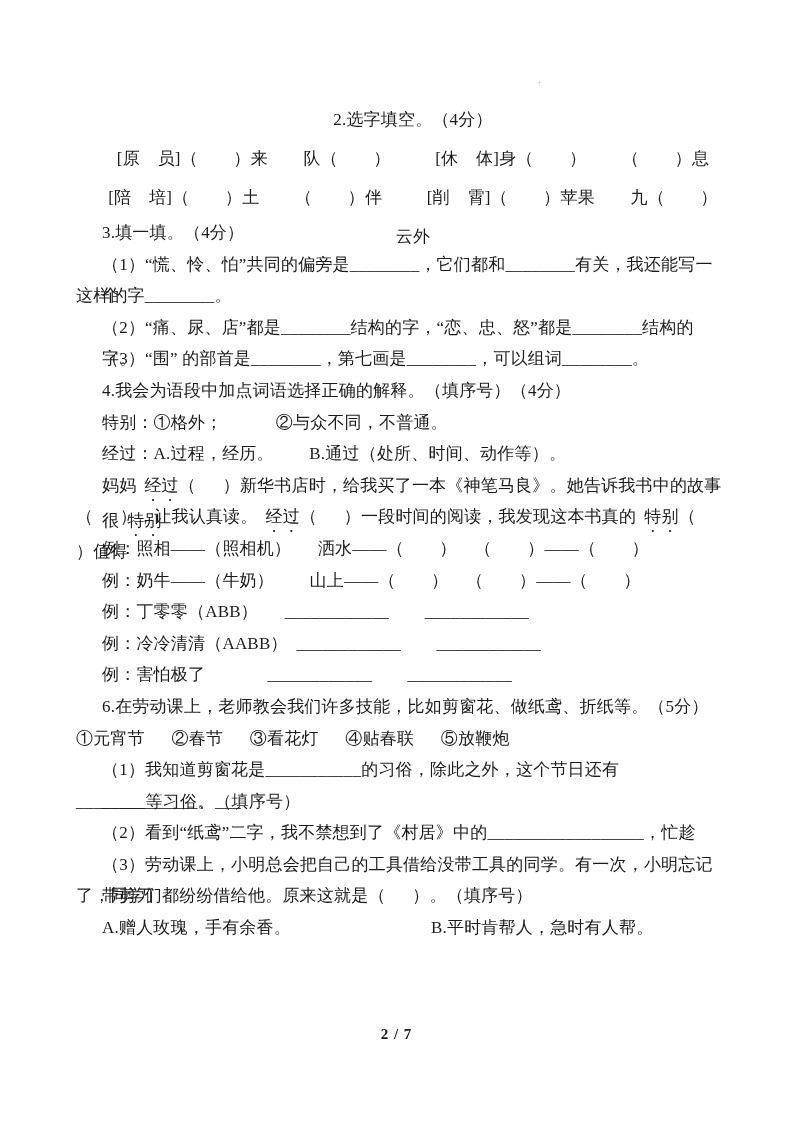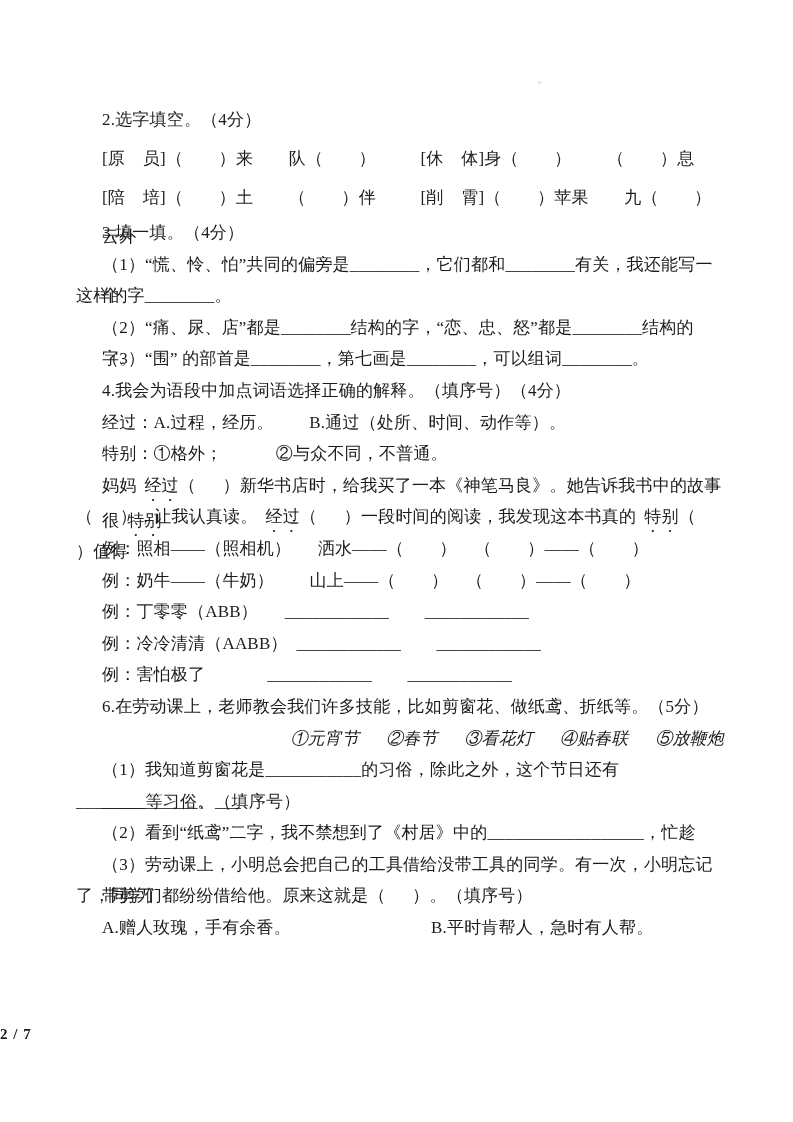--- a/index.html
+++ b/index.html
@@ -22,36 +22,37 @@
     width:648px;
   }
   .line {
     font-size:17px;
     height:31.6px;
     line-height:31.6px;
     white-space:pre-wrap;
     letter-spacing:0.2px;
     overflow:visible;
   }
-  .line.tall { height:39px; line-height:39px; }
+  .line.tall { height:39px; line-height:39px;text-align:center; }
   .line.indent { padding-left:26px; }
-  .line.center { text-align:right; padding-left:0;font-style:italic; }
+  .line.center { text-align:left; padding-left:0; }
   .dotted {
     -webkit-text-emphasis:filled dot #1b1b1b;
     -webkit-text-emphasis-position:under right;
     text-emphasis:filled dot #1b1b1b;
     text-emphasis-position:under right;
     padding-left:8px;
   }
   .sp-x { display:inline-block; width:140px; }
   .footer {
     position:absolute;
     top:1026px;
     left:0;
     width:100%;
+    text-align:center;
     font-size:15px;
     font-weight:bold;
     letter-spacing:1px;
     color:#1b1b1b;
   }
   .artifact {
     position:absolute;
     left:537px;
     top:79px;
     width:6px;
@@ -69,22 +70,22 @@
   <div class="content">
       <div class="line indent tall"><span>2.选字填空。（4分）</span></div>
       <div class="line indent tall"><span>[原    员]（        ）来        队（        ）          [休    体]身（        ）        （        ）息</span></div>
       <div class="line indent tall"><span>[陪    培]（        ）土        （        ）伴          [削    霄]（        ）苹果        九（        ）云外</span></div>
       <div class="line indent"><span>3.填一填。（4分）</span></div>
       <div class="line indent"><span>（1）“慌、怜、怕”共同的偏旁是________，它们都和________有关，我还能写一个</span></div>
       <div class="line flush"><span>这样的字________。</span></div>
       <div class="line indent"><span>（2）“痛、尿、店”都是________结构的字，“恋、忠、怒”都是________结构的字。</span></div>
       <div class="line indent"><span>（3）“围” 的部首是________，第七画是________，可以组词________。</span></div>
       <div class="line indent"><span>4.我会为语段中加点词语选择正确的解释。（填序号）（4分）</span></div>
+      <div class="line indent"><span>特别：①格外；            ②与众不同，不普通。</span></div>
       <div class="line indent"><span>经过：A.过程，经历。        B.通过（处所、时间、动作等）。</span></div>
-      <div class="line indent"><span>特别：①格外；            ②与众不同，不普通。</span></div>
       <div class="line indent"><span>妈妈</span><span class="dotted">经过</span><span>（      ）新华书店时，给我买了一本《神笔马良》。她告诉我书中的故事很</span><span class="dotted">特别</span></div>
       <div class="line flush"><span>（      ），让我认真读。</span><span class="dotted">经过</span><span>（      ）一段时间的阅读，我发现这本书真的</span><span class="dotted">特别</span><span>（      ）值得</span></div>
       <div class="line indent"><span>例：照相——（照相机）      洒水——（        ）    （        ）——（        ）</span></div>
       <div class="line indent"><span>例：奶牛——（牛奶）        山上——（        ）    （        ）——（        ）</span></div>
       <div class="line indent"><span>例：丁零零（ABB）      ____________        ____________</span></div>
       <div class="line indent"><span>例：冷冷清清（AABB）  ____________        ____________</span></div>
       <div class="line indent"><span>例：害怕极了              ____________        ____________</span></div>
       <div class="line indent"><span>6.在劳动课上，老师教会我们许多技能，比如剪窗花、做纸鸢、折纸等。（5分）</span></div>
       <div class="line center"><span>①元宵节      ②春节      ③看花灯      ④贴春联      ⑤放鞭炮</span></div>
       <div class="line indent"><span>（1）我知道剪窗花是___________的习俗，除此之外，这个节日还有___________、___</span></div>

